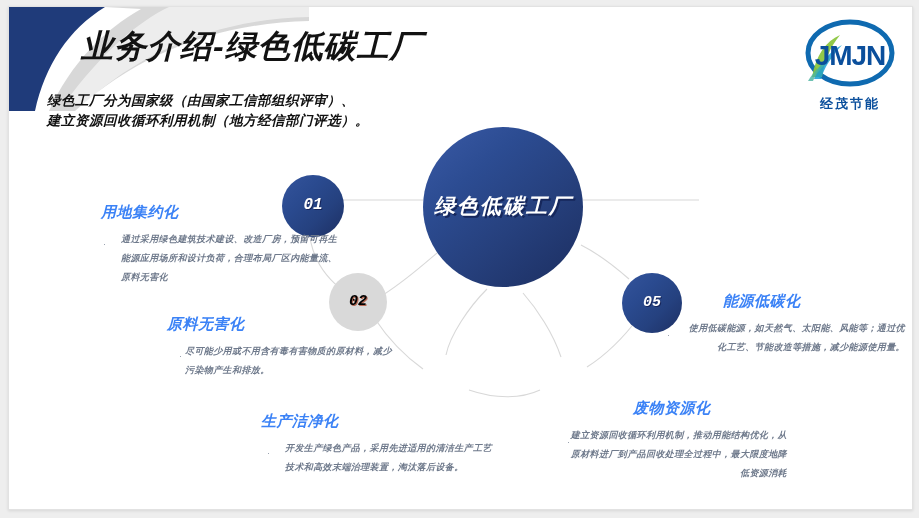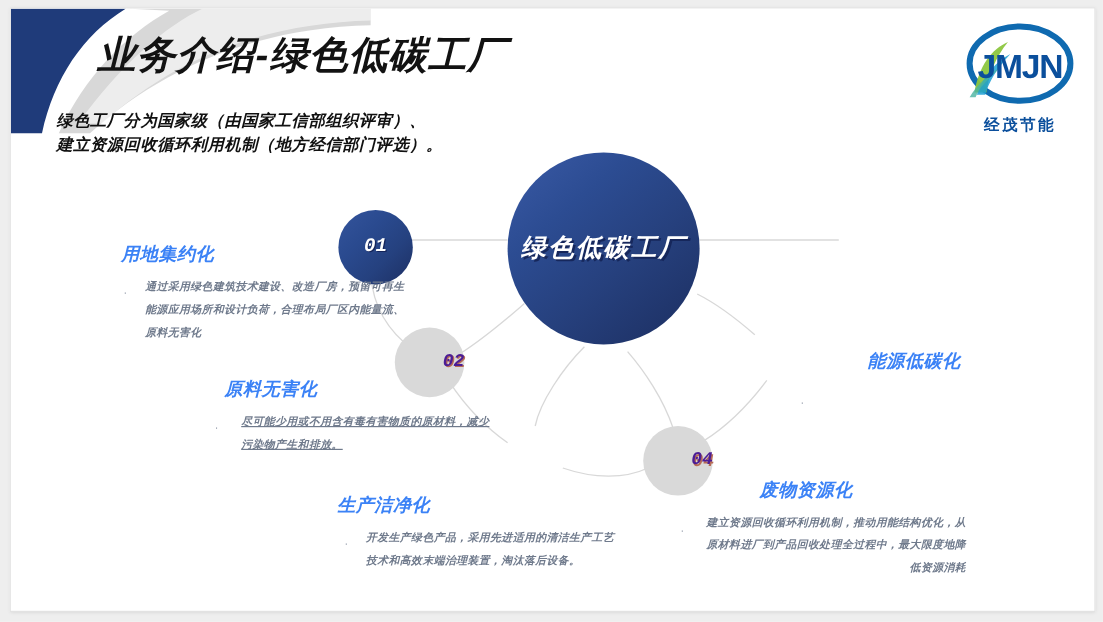--- a/index.html
+++ b/index.html
@@ -34,21 +34,21 @@
   
   .lines{position:absolute;left:0;top:0;width:903px;height:502px;pointer-events:none;}
 
   
   .node{position:absolute;border-radius:50%;display:flex;align-items:center;
         justify-content:center;font-style:italic;font-weight:bold;}
   .node span{transform:translateY(-1px);font-family:Liberation Mono, monospace;}
 
   .node.dark{background:linear-gradient(135deg,#34549c 0%,#2a4a8f 35%,#25417f 65%,#1d2f63 100%);
              color:#ffffff;text-shadow:1px 1px 0 #15255a;}
-  .node.light{background:#d9d9d9;color:#4c1d95;text-shadow:1px 1px 0 #b66a55;justify-content:flex-end;}
+  .node.light{background:#d9d9d9;color:#000000;text-shadow:1px 1px 0 #b66a55;}
 
   .n-center{left:414px;top:120px;width:160px;height:160px;font-size:21px;letter-spacing:2px;
             background:linear-gradient(140deg,#3a5aa6 0%,#2c4c92 30%,#26407d 60%,#1c2e60 100%);
             color:#fff;text-shadow:2px 2px 0 #16275b;}
   .n1{left:273px;top:168px;width:62px;height:62px;font-size:16px;}
   .n2{left:320px;top:266px;width:58px;height:58px;font-size:15px;}
   .n3{left:407px;top:348px;width:60px;height:60px;font-size:16px;}
   .n4{left:527px;top:348px;width:58px;height:58px;font-size:15px;}
   .n5{left:613px;top:266px;width:60px;height:60px;font-size:15px;}
 
@@ -59,32 +59,32 @@
   .blk .body{margin-top:8px;font-size:9px;font-weight:bold;font-style:italic;
              color:#6f7a8c;line-height:19px;letter-spacing:.4px;}
   .blk .bullet{position:absolute;font-size:9px;color:#8d96a5;}
 
   .b1{left:88px;top:196px;width:250px;}
   .b1 h3{margin-left:4px;}
   .b1 .body{margin-left:24px;width:222px;}
   .b1 .bullet{left:6px;top:36px;}
 
   .b2{left:158px;top:308px;width:250px;}
-  .b2 h3{margin-left:20px;}
-  .b2 .body{margin-left:34px;width:216px;text-decoration:underline;}
+  .b2 h3{margin-left:0;}
+  .b2 .body{margin-left:18px;width:216px;}
   .b2 .bullet{left:12px;top:36px;}
 
-  .b3{left:270px;top:405px;width:250px;}
+  .b3{left:250px;top:405px;width:250px;}
   .b3 h3{margin-left:2px;}
   .b3 .body{margin-left:26px;width:216px;}
   .b3 .bullet{left:8px;top:36px;}
 
   .b4{left:548px;top:392px;width:260px;}
   .b4 h3{margin-left:76px;}
-  .b4 .body{margin-left:30px;width:218px;text-align:right;}
+  .b4 .body{margin-left:12px;width:218px;text-align:right;}
   .b4 .bullet{left:10px;top:38px;}
 
   .b5{left:650px;top:285px;width:262px;}
   .b5 h3{margin-left:64px;}
   .b5 .body{margin-left:28px;width:218px;text-align:right;}
   .b5 .bullet{left:8px;top:38px;}
 </style>
 </head>
 <body>
 
@@ -132,22 +132,22 @@
 
     <div class="node n-center">
       <span>绿色低碳工厂</span>
     </div>
     <div class="node dark n1">
       <span>01</span>
     </div>
     <div class="node light n2">
       <span>02</span>
     </div>
-    <div class="node light n4">
-      <span>04</span>
+    <div class="node dark n5">
+      <span>05</span>
     </div>
 
     <div class="blk b1">
       <h3>用地集约化</h3>
       <span class="bullet">·</span>
       <div class="body">通过采用绿色建筑技术建设、改造厂房，预留可再生能源应用场所和设计负荷，合理布局厂区内能量流、原料无害化</div>
     </div>
 
     <div class="blk b2">
       <h3>原料无害化</h3>
@@ -163,16 +163,17 @@
 
     <div class="blk b4">
       <h3>废物资源化</h3>
       <span class="bullet">·</span>
       <div class="body">建立资源回收循环利用机制，推动用能结构优化，从原材料进厂到产品回收处理全过程中，最大限度地降低资源消耗</div>
     </div>
 
     <div class="blk b5">
       <h3>能源低碳化</h3>
       <span class="bullet">·</span>
+      <div class="body">使用低碳能源，如天然气、太阳能、风能等；通过优化工艺、节能改造等措施，减少能源使用量。</div>
     </div>
 
   </div>
 </div>
 
 </body></html>

